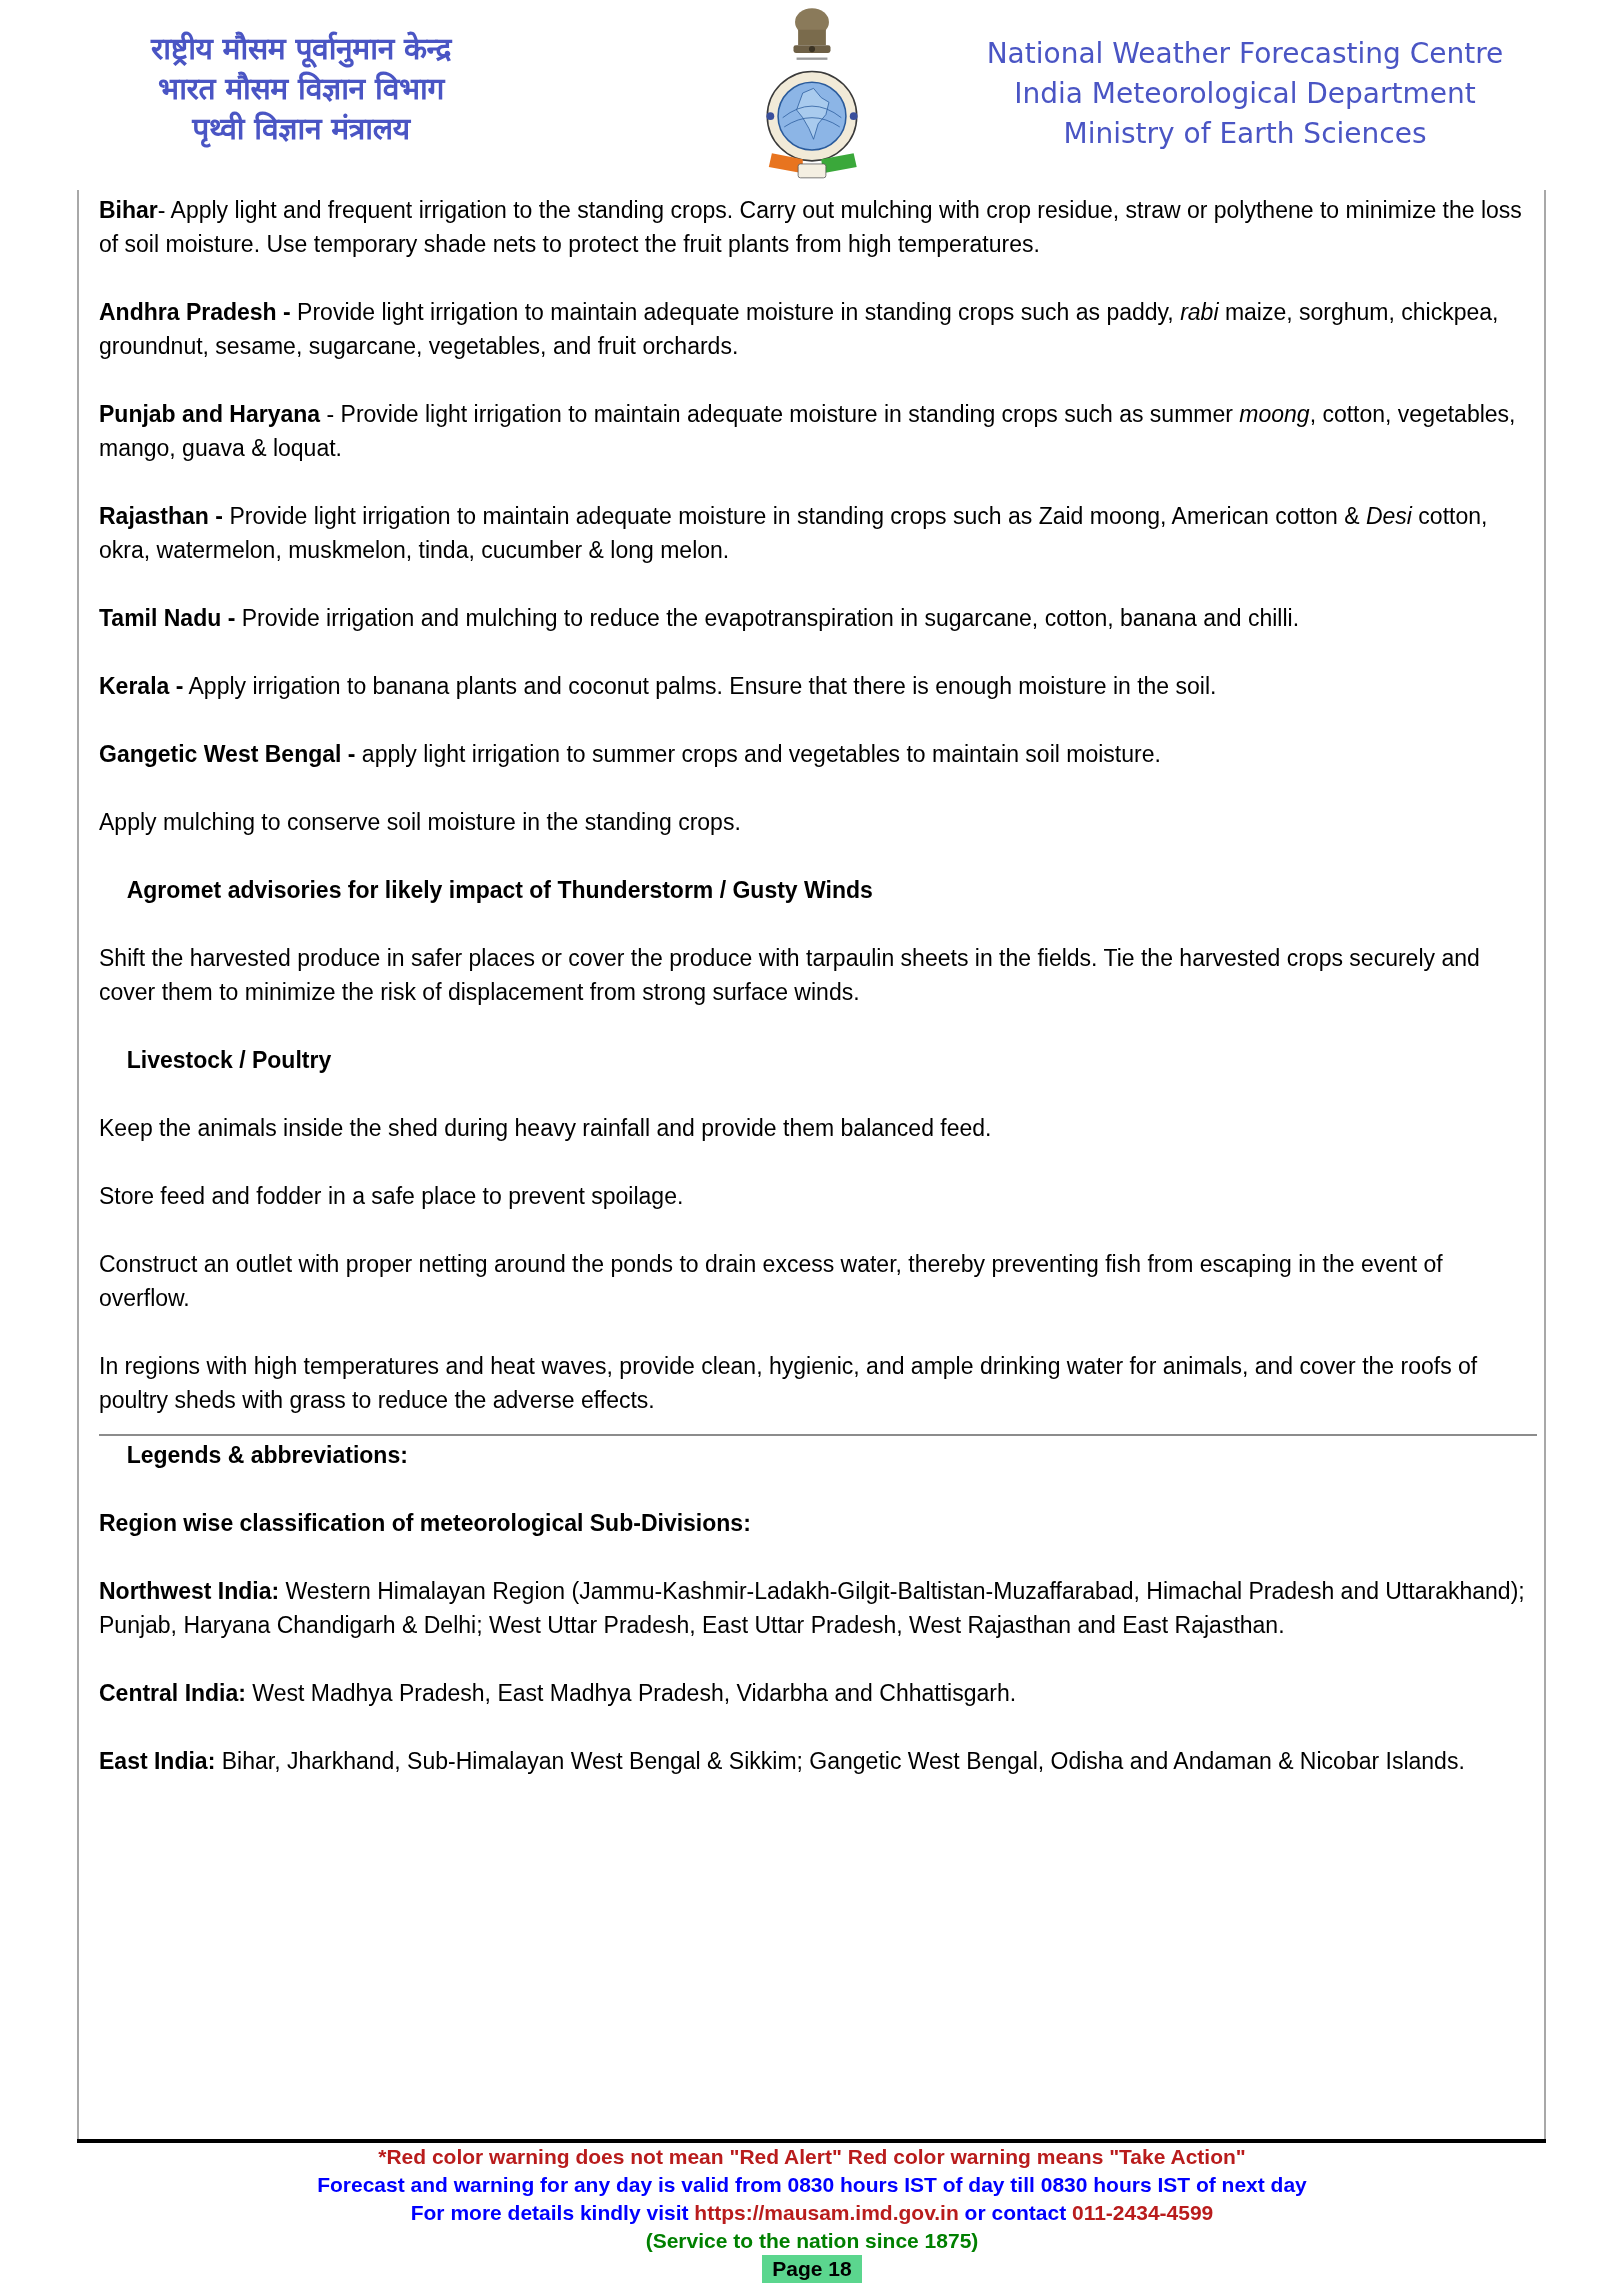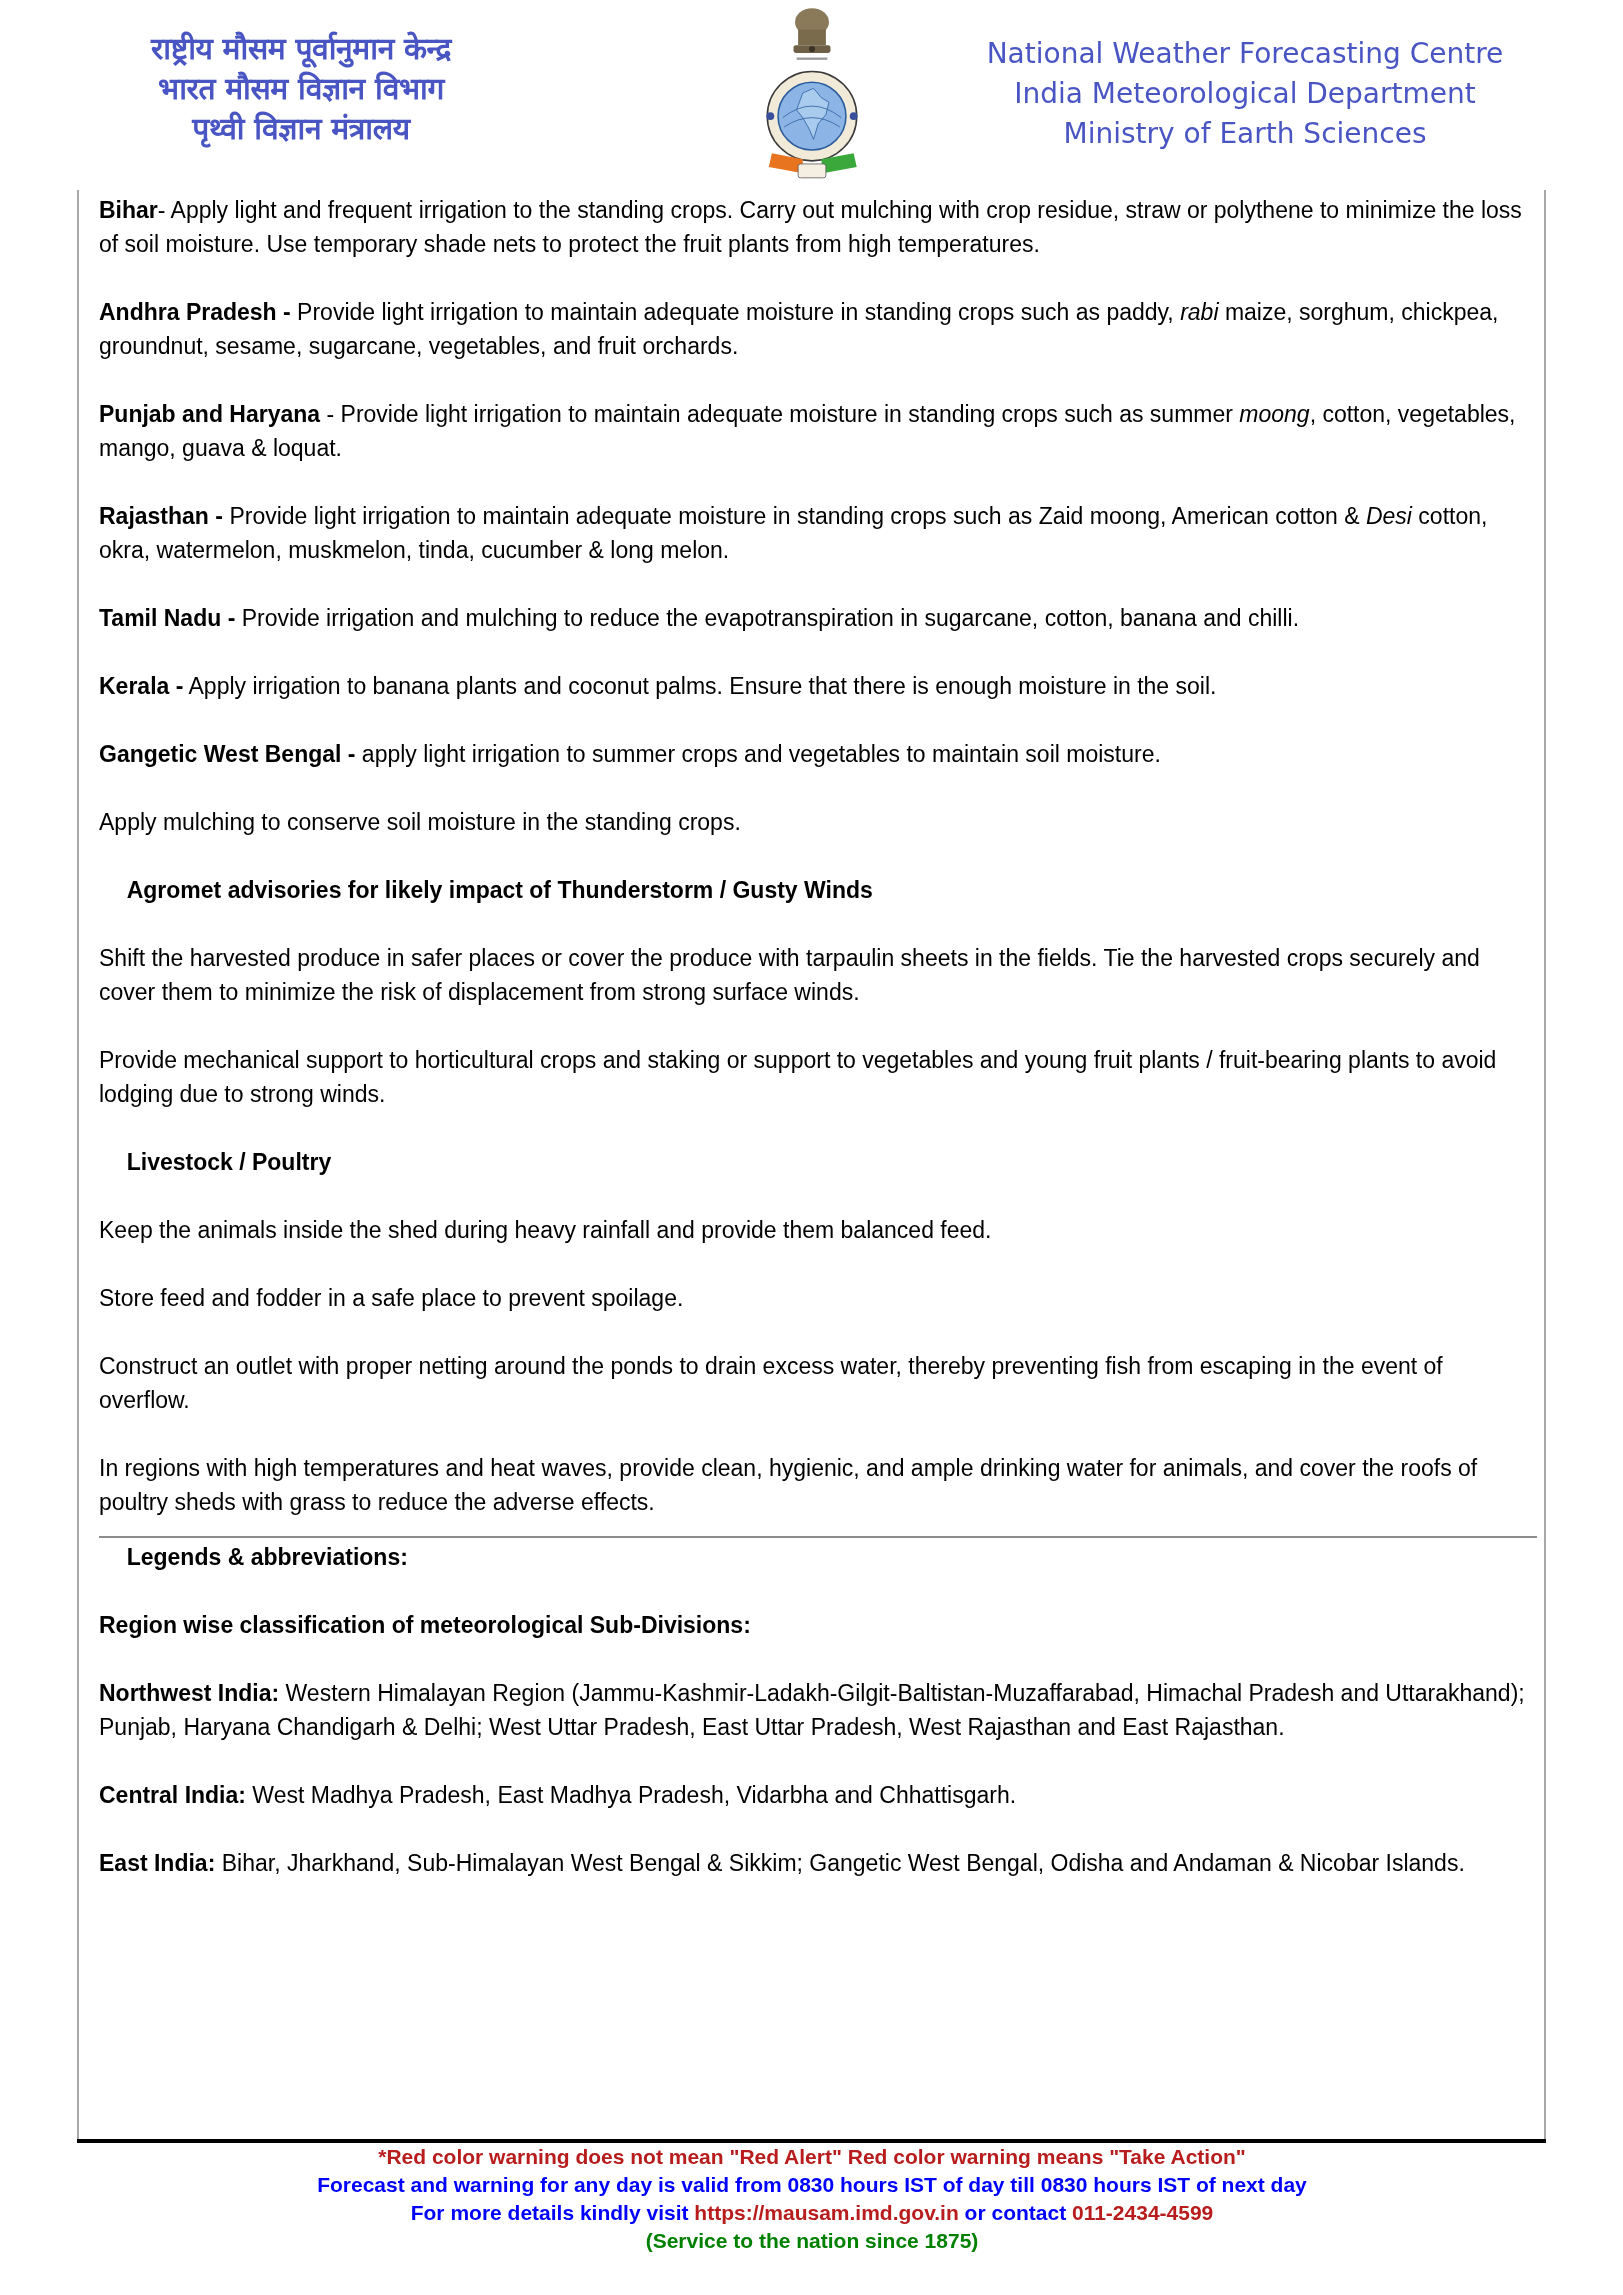--- a/index.html
+++ b/index.html
@@ -93,21 +93,20 @@
   <p><b>Tamil Nadu -</b><span> </span><span>Provide irrigation and mulching to reduce the evapotranspiration in sugarcane, cotton, banana and chilli.</span></p>
 
   <p><b>Kerala -</b><span> </span><span>Apply irrigation to banana plants and coconut palms. Ensure that there is enough moisture in the soil.</span></p>
 
   <p><b>Gangetic West Bengal -</b><span> </span><span>apply light irrigation to summer crops and vegetables to maintain soil moisture.</span></p>
 
   <p>Apply mulching to conserve soil moisture in the standing crops.</p>
 
   <p class="h">Agromet advisories for likely impact of Thunderstorm / Gusty Winds</p>
   <p>Shift the harvested produce in safer places or cover the produce with tarpaulin sheets in the fields. Tie the harvested crops securely and cover them to minimize the risk of displacement from strong surface winds.</p>
-  <p>Provide mechanical support to horticultural crops and staking or support to vegetables and young fruit plants / fruit-bearing plants to avoid lodging due to strong winds.</p>
 
   <p class="h">Livestock / Poultry</p>
   <p>Keep the animals inside the shed during heavy rainfall and provide them balanced feed.</p>
   <p>Store feed and fodder in a safe place to prevent spoilage.</p>
   <p>Construct an outlet with proper netting around the ponds to drain excess water, thereby preventing fish from escaping in the event of overflow.</p>
   <p style="margin-bottom:17px;">In regions with high temperatures and heat waves, provide clean, hygienic, and ample drinking water for animals, and cover the roofs of poultry sheds with grass to reduce the adverse effects.</p>
 
   <hr class="divider">
 
   <p class="h" style="margin-top:1.5px;">Legends &amp; abbreviations:</p>
@@ -118,14 +117,15 @@
   <p><b>East India:</b> <span>Bihar, Jharkhand, Sub-Himalayan West Bengal &amp; Sikkim; Gangetic West Bengal, Odisha and Andaman &amp; Nicobar Islands.</span></p>
 </div>
 
 <div class="bottom-rule"></div>
 
 <div class="footer">
   <div class="red">*Red color warning does not mean "Red Alert" Red color warning means "Take Action"</div>
   <div class="blue">Forecast and warning for any day is valid from 0830 hours IST of day till 0830 hours IST of next day</div>
   <div class="blue"><span>For more details kindly visit </span><span class="red">https://mausam.imd.gov.in</span><span> or contact </span><span class="red">011-2434-4599</span></div>
   <div class="green">(Service to the nation since 1875)</div>
+  <div><span class="page-badge">Page 18</span></div>
 </div>
 
 
 </body></html>

